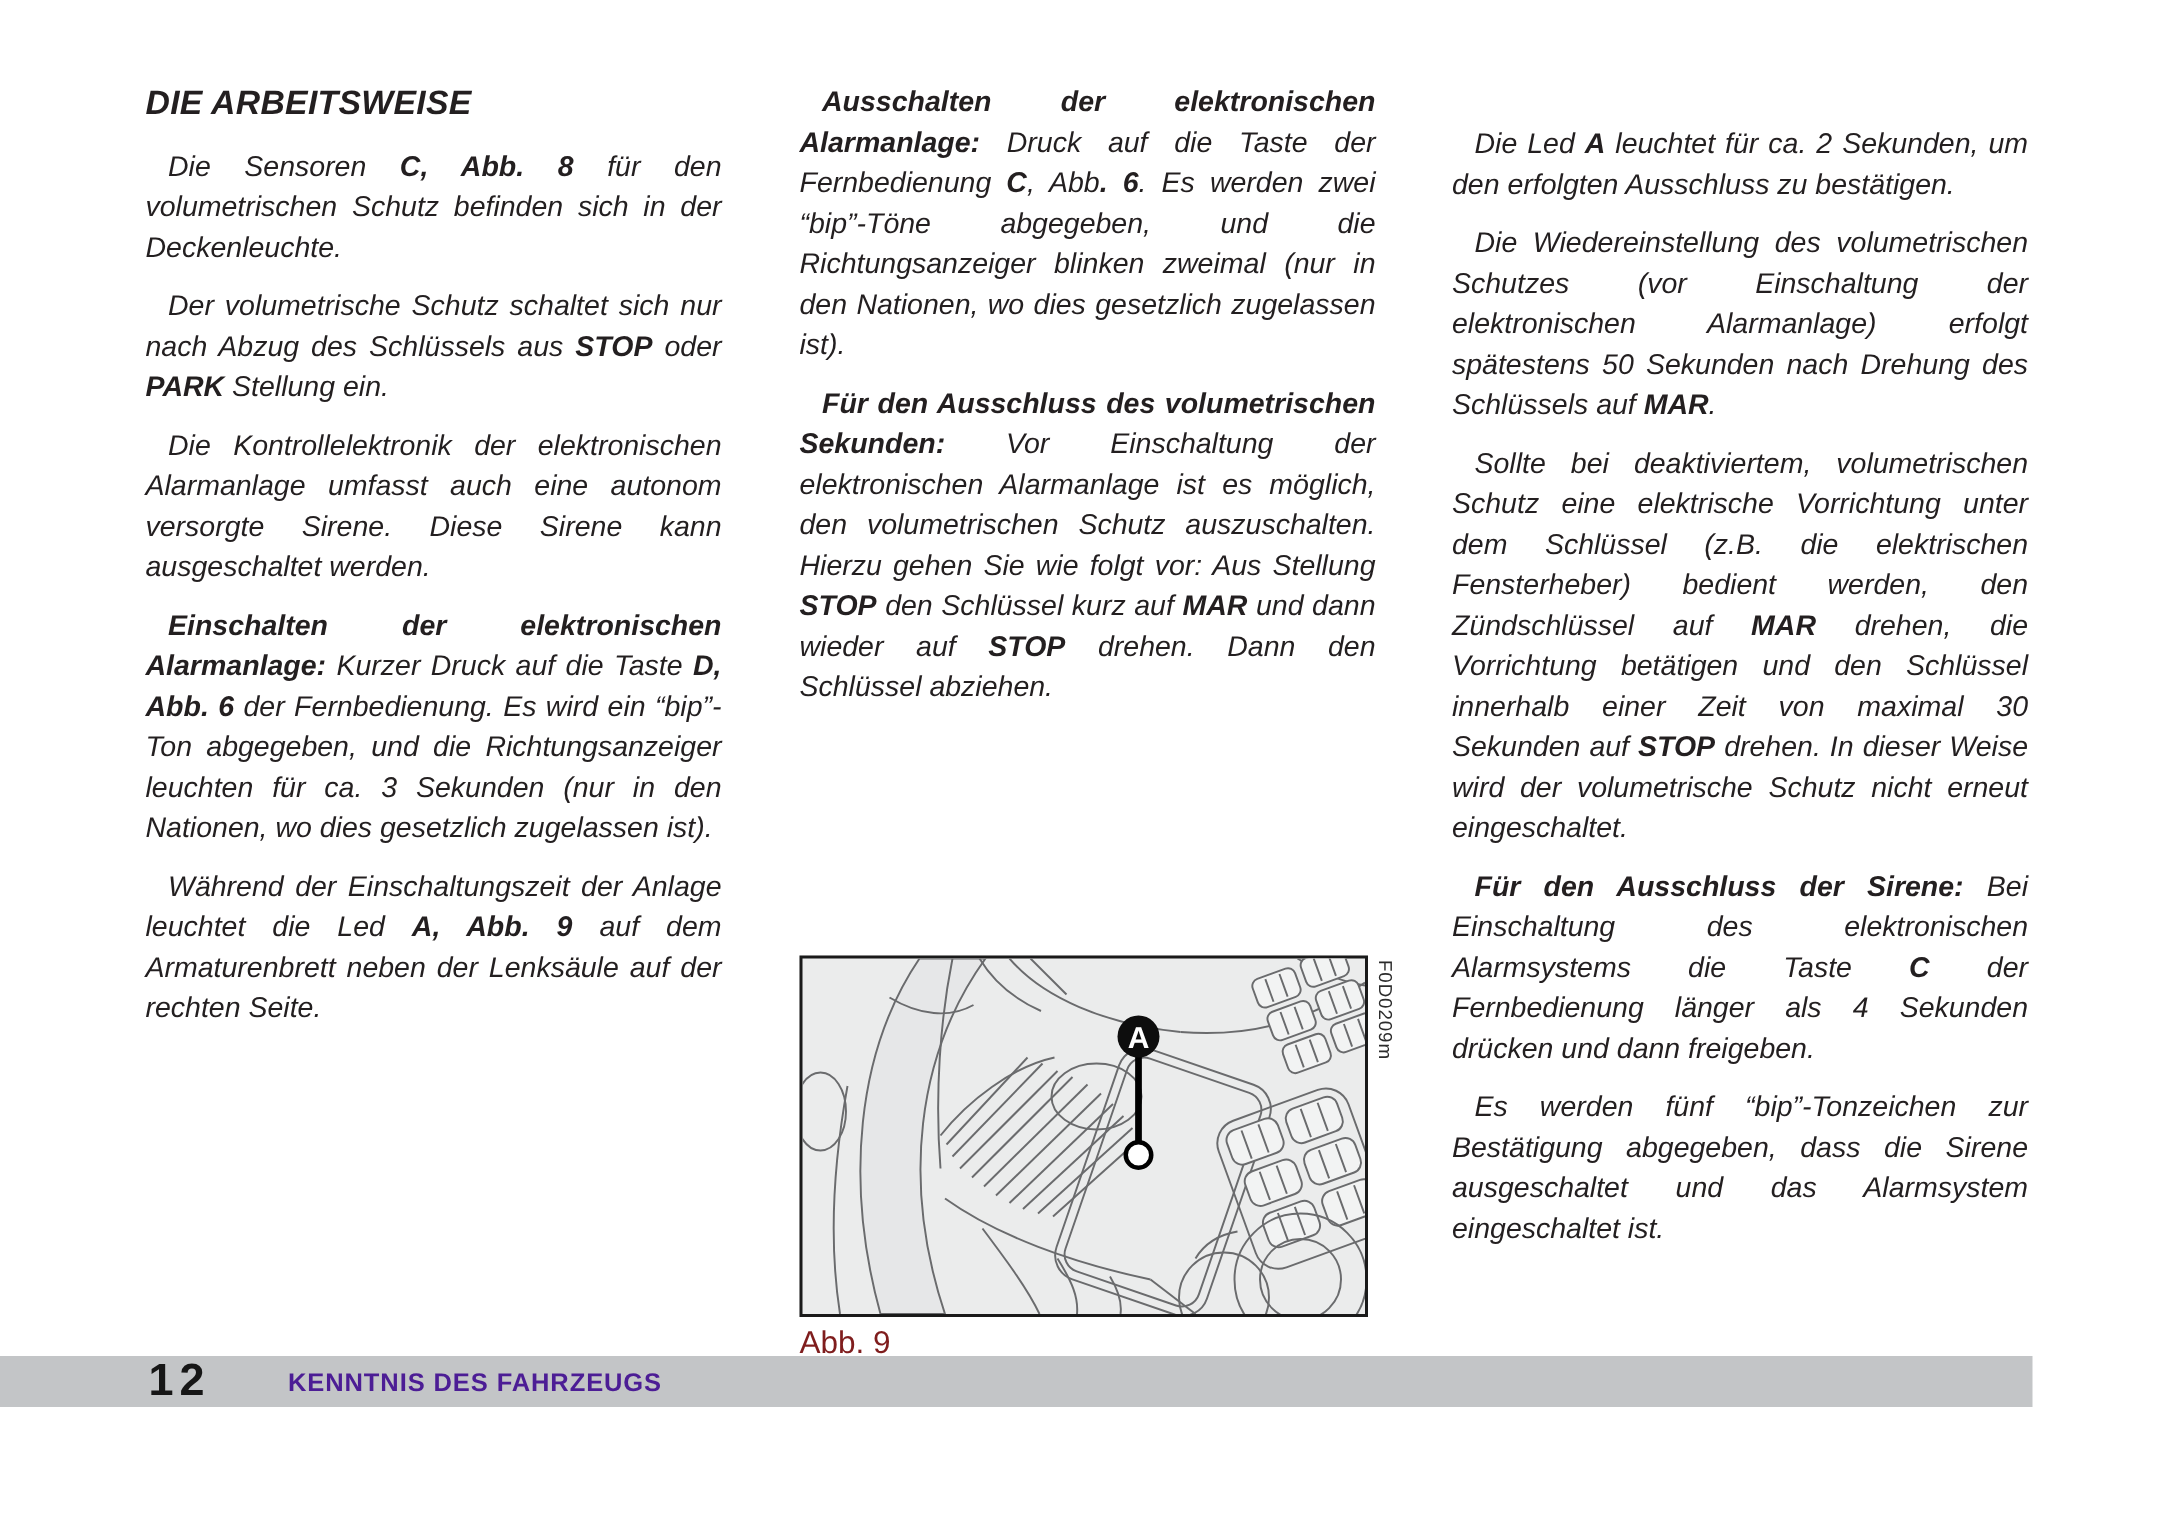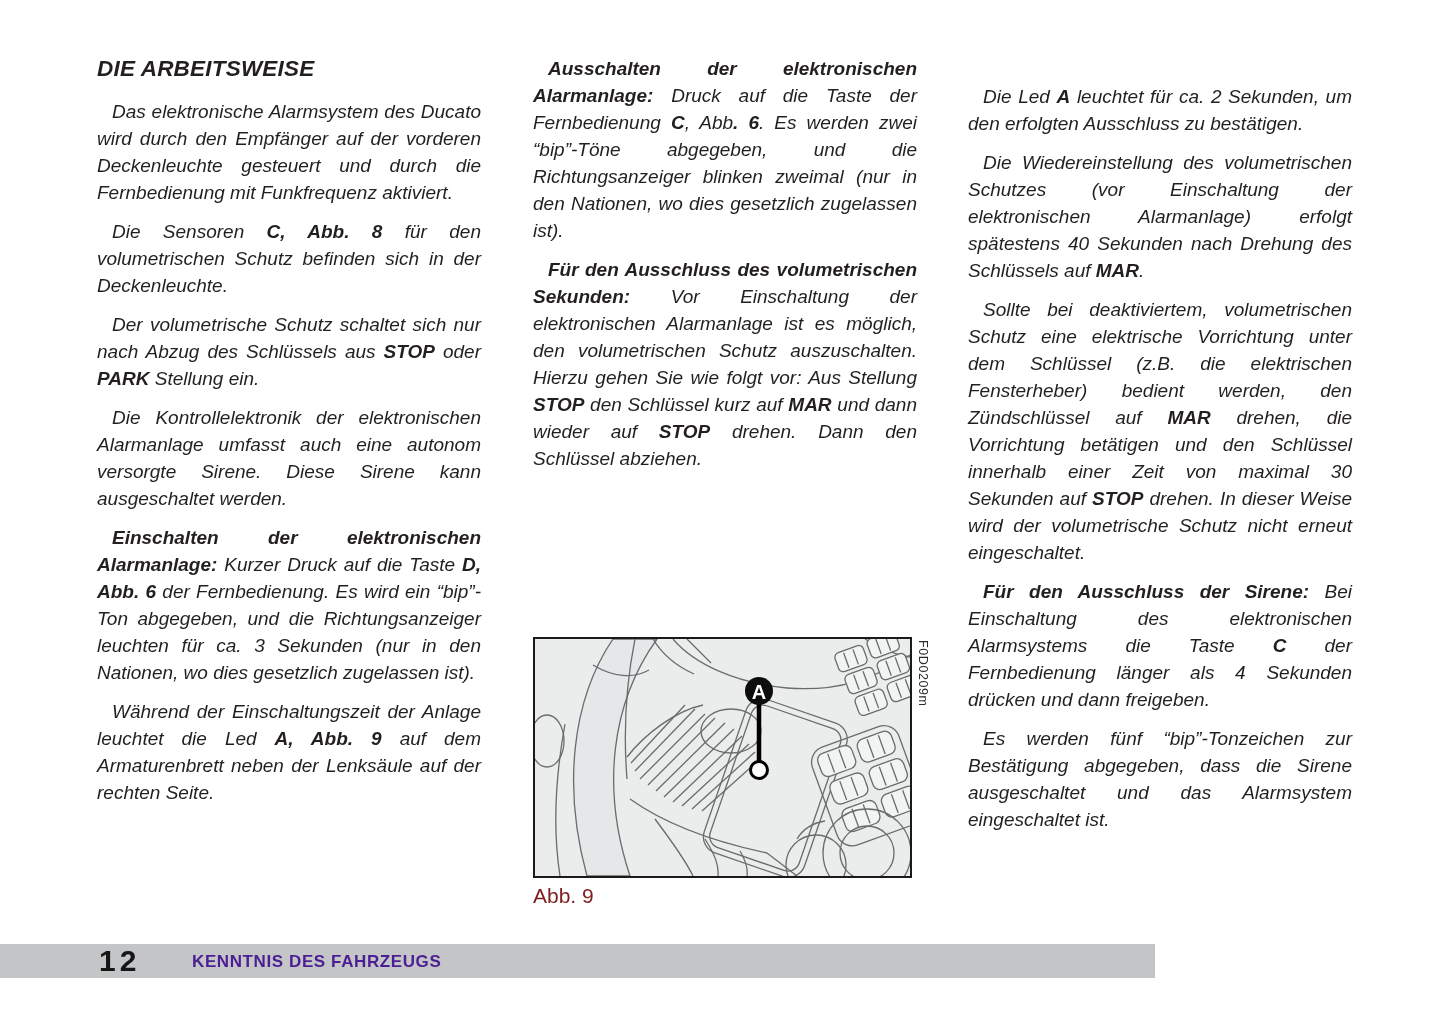--- a/index.html
+++ b/index.html
@@ -34,61 +34,60 @@
     position:absolute;left:916px;top:640px;
     writing-mode:vertical-rl;
     font-size:12.5px;letter-spacing:0.6px;color:#2b2b2b;
     font-family:"Liberation Sans","DejaVu Sans",sans-serif;
   }
   .figure-caption{
     position:absolute;left:533px;top:884px;
     font-size:21px;color:#7f1d1d;
   }
   .footer-bar{
-    position:absolute;left:0;top:944px;width:1155px;height:34px;
+    position:absolute;left:0;top:904px;width:1355px;height:34px;
     background:#c3c5c7;
     text-decoration:underline;
   }
   .footer-page-number{
     position:absolute;left:99px;top:0;height:34px;line-height:34px;
     font-size:30px;font-weight:bold;letter-spacing:4px;color:#161616;
   }
   .footer-section-title{
     position:absolute;left:192px;top:0;height:34px;line-height:35px;
     font-size:17px;font-weight:bold;letter-spacing:0.6px;color:#4c1d95;text-align:center;
   }
 </style>
 </head>
 <body>
 
 <div class="page">
 
   <div class="col col-left">
     <h1>DIE ARBEITSWEISE</h1>
     <div>
-        <p><span>Das elektronische Alarmsystem des Ducato wird durch den Empfänger auf der vorderen Deckenleuchte gesteuert und durch die Fernbedienung mit Funkfrequenz aktiviert.</span></p>
         <p><span>Die Sensoren </span><b>C, Abb. 8</b><span> für den volumetrischen Schutz befinden sich in der Deckenleuchte.</span></p>
         <p><span>Der volumetrische Schutz schaltet sich nur nach Abzug des Schlüssels aus </span><b>STOP</b><span> oder </span><b>PARK</b><span> Stellung ein.</span></p>
         <p><span>Die Kontrollelektronik der elektronischen Alarmanlage umfasst auch eine autonom versorgte Sirene. Diese Sirene kann ausgeschaltet werden.</span></p>
         <p><b>Einschalten der elektronischen Alarmanlage:</b><span> Kurzer Druck auf die Taste </span><b>D, Abb. 6</b><span> der Fernbedienung. Es wird ein “bip”-Ton abgegeben, und die Richtungsanzeiger leuchten für ca. 3 Sekunden (nur in den Nationen, wo dies gesetzlich zugelassen ist).</span></p>
         <p><span>Während der Einschaltungszeit der Anlage leuchtet die Led </span><b>A, Abb. 9</b><span> auf dem Armaturenbrett neben der Lenksäule auf der rechten Seite.</span></p>
       </div>
   </div>
 
   <div class="col col-middle">
     <div>
         <p><b>Ausschalten der elektronischen Alarmanlage:</b><span> Druck auf die Taste der Fernbedienung </span><b>C</b><span>, Abb</span><b>. 6</b><span>. Es werden zwei “bip”-Töne abgegeben, und die Richtungsanzeiger blinken zweimal (nur in den Nationen, wo dies gesetzlich zugelassen ist).</span></p>
         <p><b>Für den Ausschluss des volumetrischen Sekunden:</b><span> Vor Einschaltung der elektronischen Alarmanlage ist es möglich, den volumetrischen Schutz auszuschalten. Hierzu gehen Sie wie folgt vor: Aus Stellung </span><b>STOP</b><span> den Schlüssel kurz auf </span><b>MAR</b><span> und dann wieder auf </span><b>STOP</b><span> drehen. Dann den Schlüssel abziehen.</span></p>
       </div>
   </div>
 
   <div class="col col-right">
     <div>
         <p><span>Die Led </span><b>A</b><span> leuchtet für ca. 2 Sekunden, um den erfolgten Ausschluss zu bestätigen.</span></p>
-        <p><span>Die Wiedereinstellung des volumetrischen Schutzes (vor Einschaltung der elektronischen Alarmanlage) erfolgt spätestens 40 Sekunden nach Drehung des Schlüssels auf </span><b>MAR</b><span>.</span></p>
+        <p><span>Die Wiedereinstellung des volumetrischen Schutzes (vor Einschaltung der elektronischen Alarmanlage) erfolgt spätestens 50 Sekunden nach Drehung des Schlüssels auf </span><b>MAR</b><span>.</span></p>
         <p><span>Sollte bei deaktiviertem, volumetrischen Schutz eine elektrische Vorrichtung unter dem Schlüssel (z.B. die elektrischen Fensterheber) bedient werden, den Zündschlüssel auf </span><b>MAR</b><span> drehen, die Vorrichtung betätigen und den Schlüssel innerhalb einer Zeit von maximal 30 Sekunden auf </span><b>STOP</b><span> drehen. In dieser Weise wird der volumetrische Schutz nicht erneut eingeschaltet.</span></p>
         <p><b>Für den Ausschluss der Sirene:</b><span> Bei Einschaltung des elektronischen Alarmsystems die Taste </span><b>C</b><span> der Fernbedienung länger als 4 Sekunden drücken und dann freigeben.</span></p>
         <p><span>Es werden fünf “bip”-Tonzeichen zur Bestätigung abgegeben, dass die Sirene ausgeschaltet und das Alarmsystem eingeschaltet ist.</span></p>
       </div>
   </div>
 
   <div class="figure-box">
     <svg viewBox="0 0 375 237" fill="none" stroke="#6a6b6d" stroke-width="1.3">
 
       <g>

